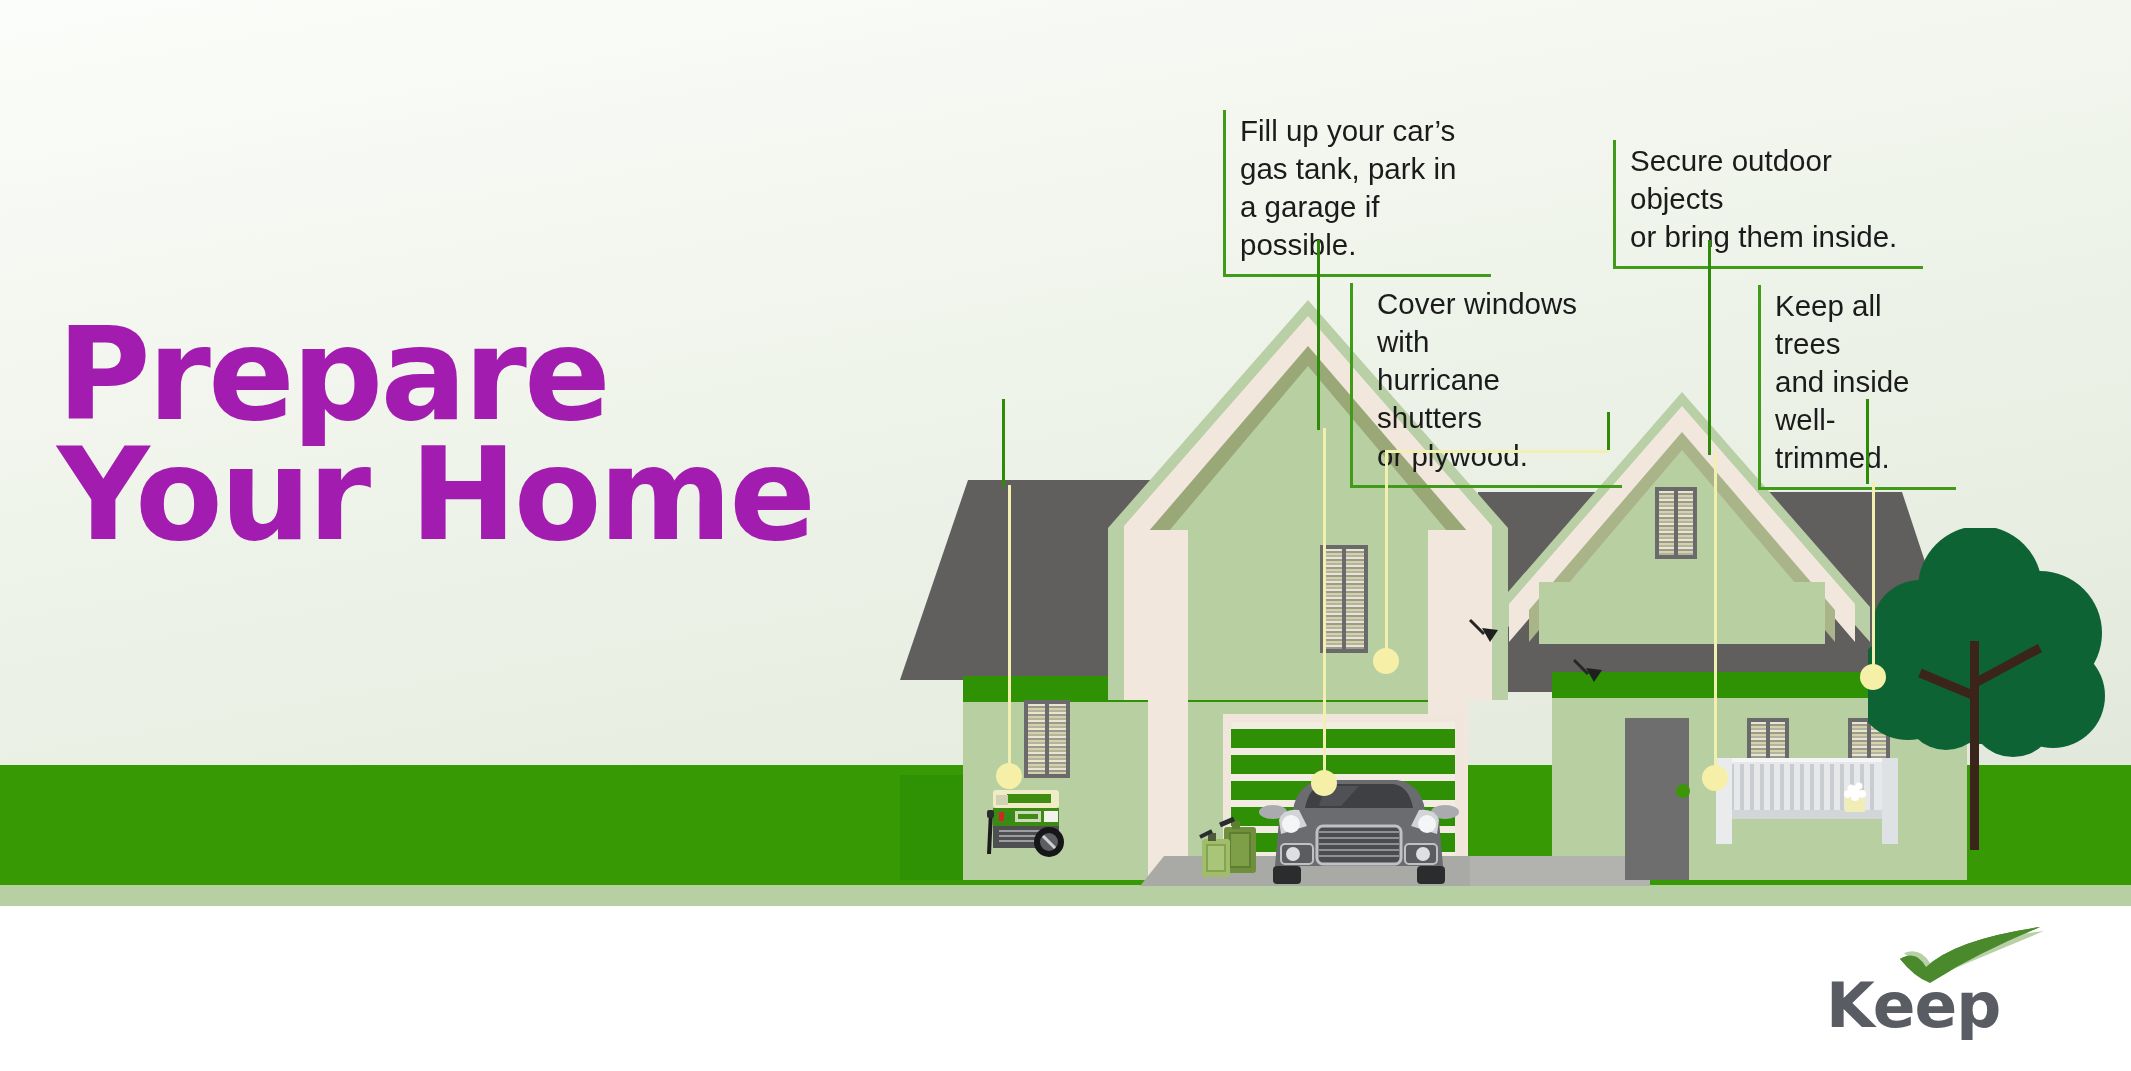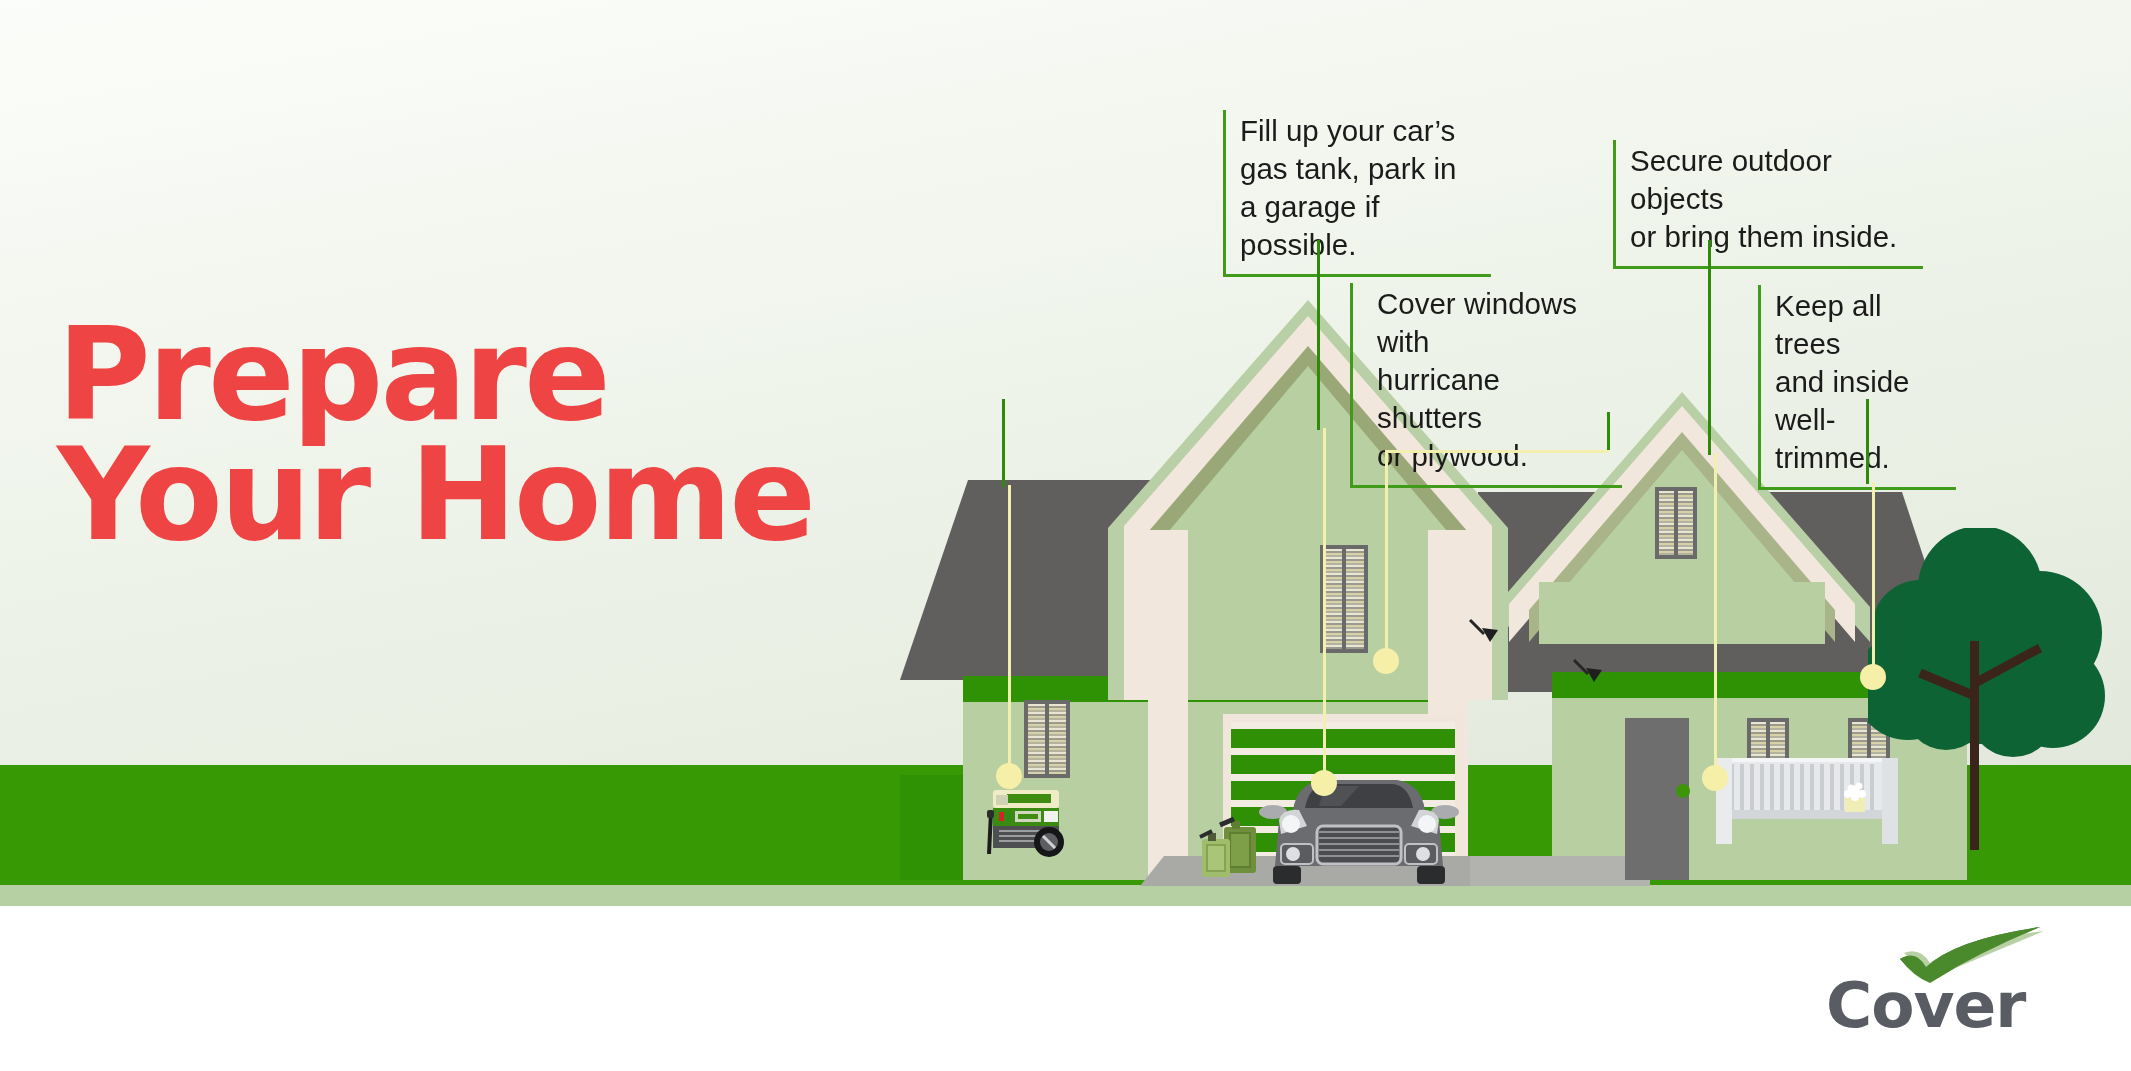--- a/index.html
+++ b/index.html
@@ -28,21 +28,21 @@
     background:#b6cfa3;
   }
   .bg-white {
     position:absolute; left:0; top:906px; width:2131px; height:165px;
     background:#ffffff;
   }
 
   
   .headline {
     position:absolute; left:57px; top:315px;
-    color:#ef4444;
+    color:#a21caf;
     font-family:"DejaVu Sans", sans-serif;
     font-weight:bold;
     font-size:128px;
     line-height:0.94;
     letter-spacing:-3px;
     white-space:pre-line;
   }
 
   
   .callout {
@@ -387,16 +387,16 @@
   <div class="stem" style="left:1866px; top:399px; height:85px;"></div>
   <div class="pointer" style="left:1872px; top:482px; height:190px;"></div>
   <div class="dot" style="left:1860px; top:664px;"></div>
 
   <div id="logo">
     <svg style="position:absolute; left:56px; top:0; width:176px; height:62px;" viewBox="0 0 176 62">
       <path d="M18 34 Q34 24 44 42 Q74 14 158 2 Q96 28 48 58 Q32 52 18 34 Z" fill="#4a8a2c"></path>
       <path d="M22 28 Q38 22 48 38 Q80 16 162 6 Q104 30 52 52 Q38 44 22 28 Z" fill="#b3cea0" opacity="0.95"></path>
       <path d="M18 34 Q34 24 44 42 Q74 14 158 2 Q100 26 50 56 Q32 50 18 34 Z" fill="#4a8a2c"></path>
     </svg>
-    <div class="logo-word">Cover</div>
+    <div class="logo-word">Keep</div>
   </div>
 
 </div>
 
 </body></html>

